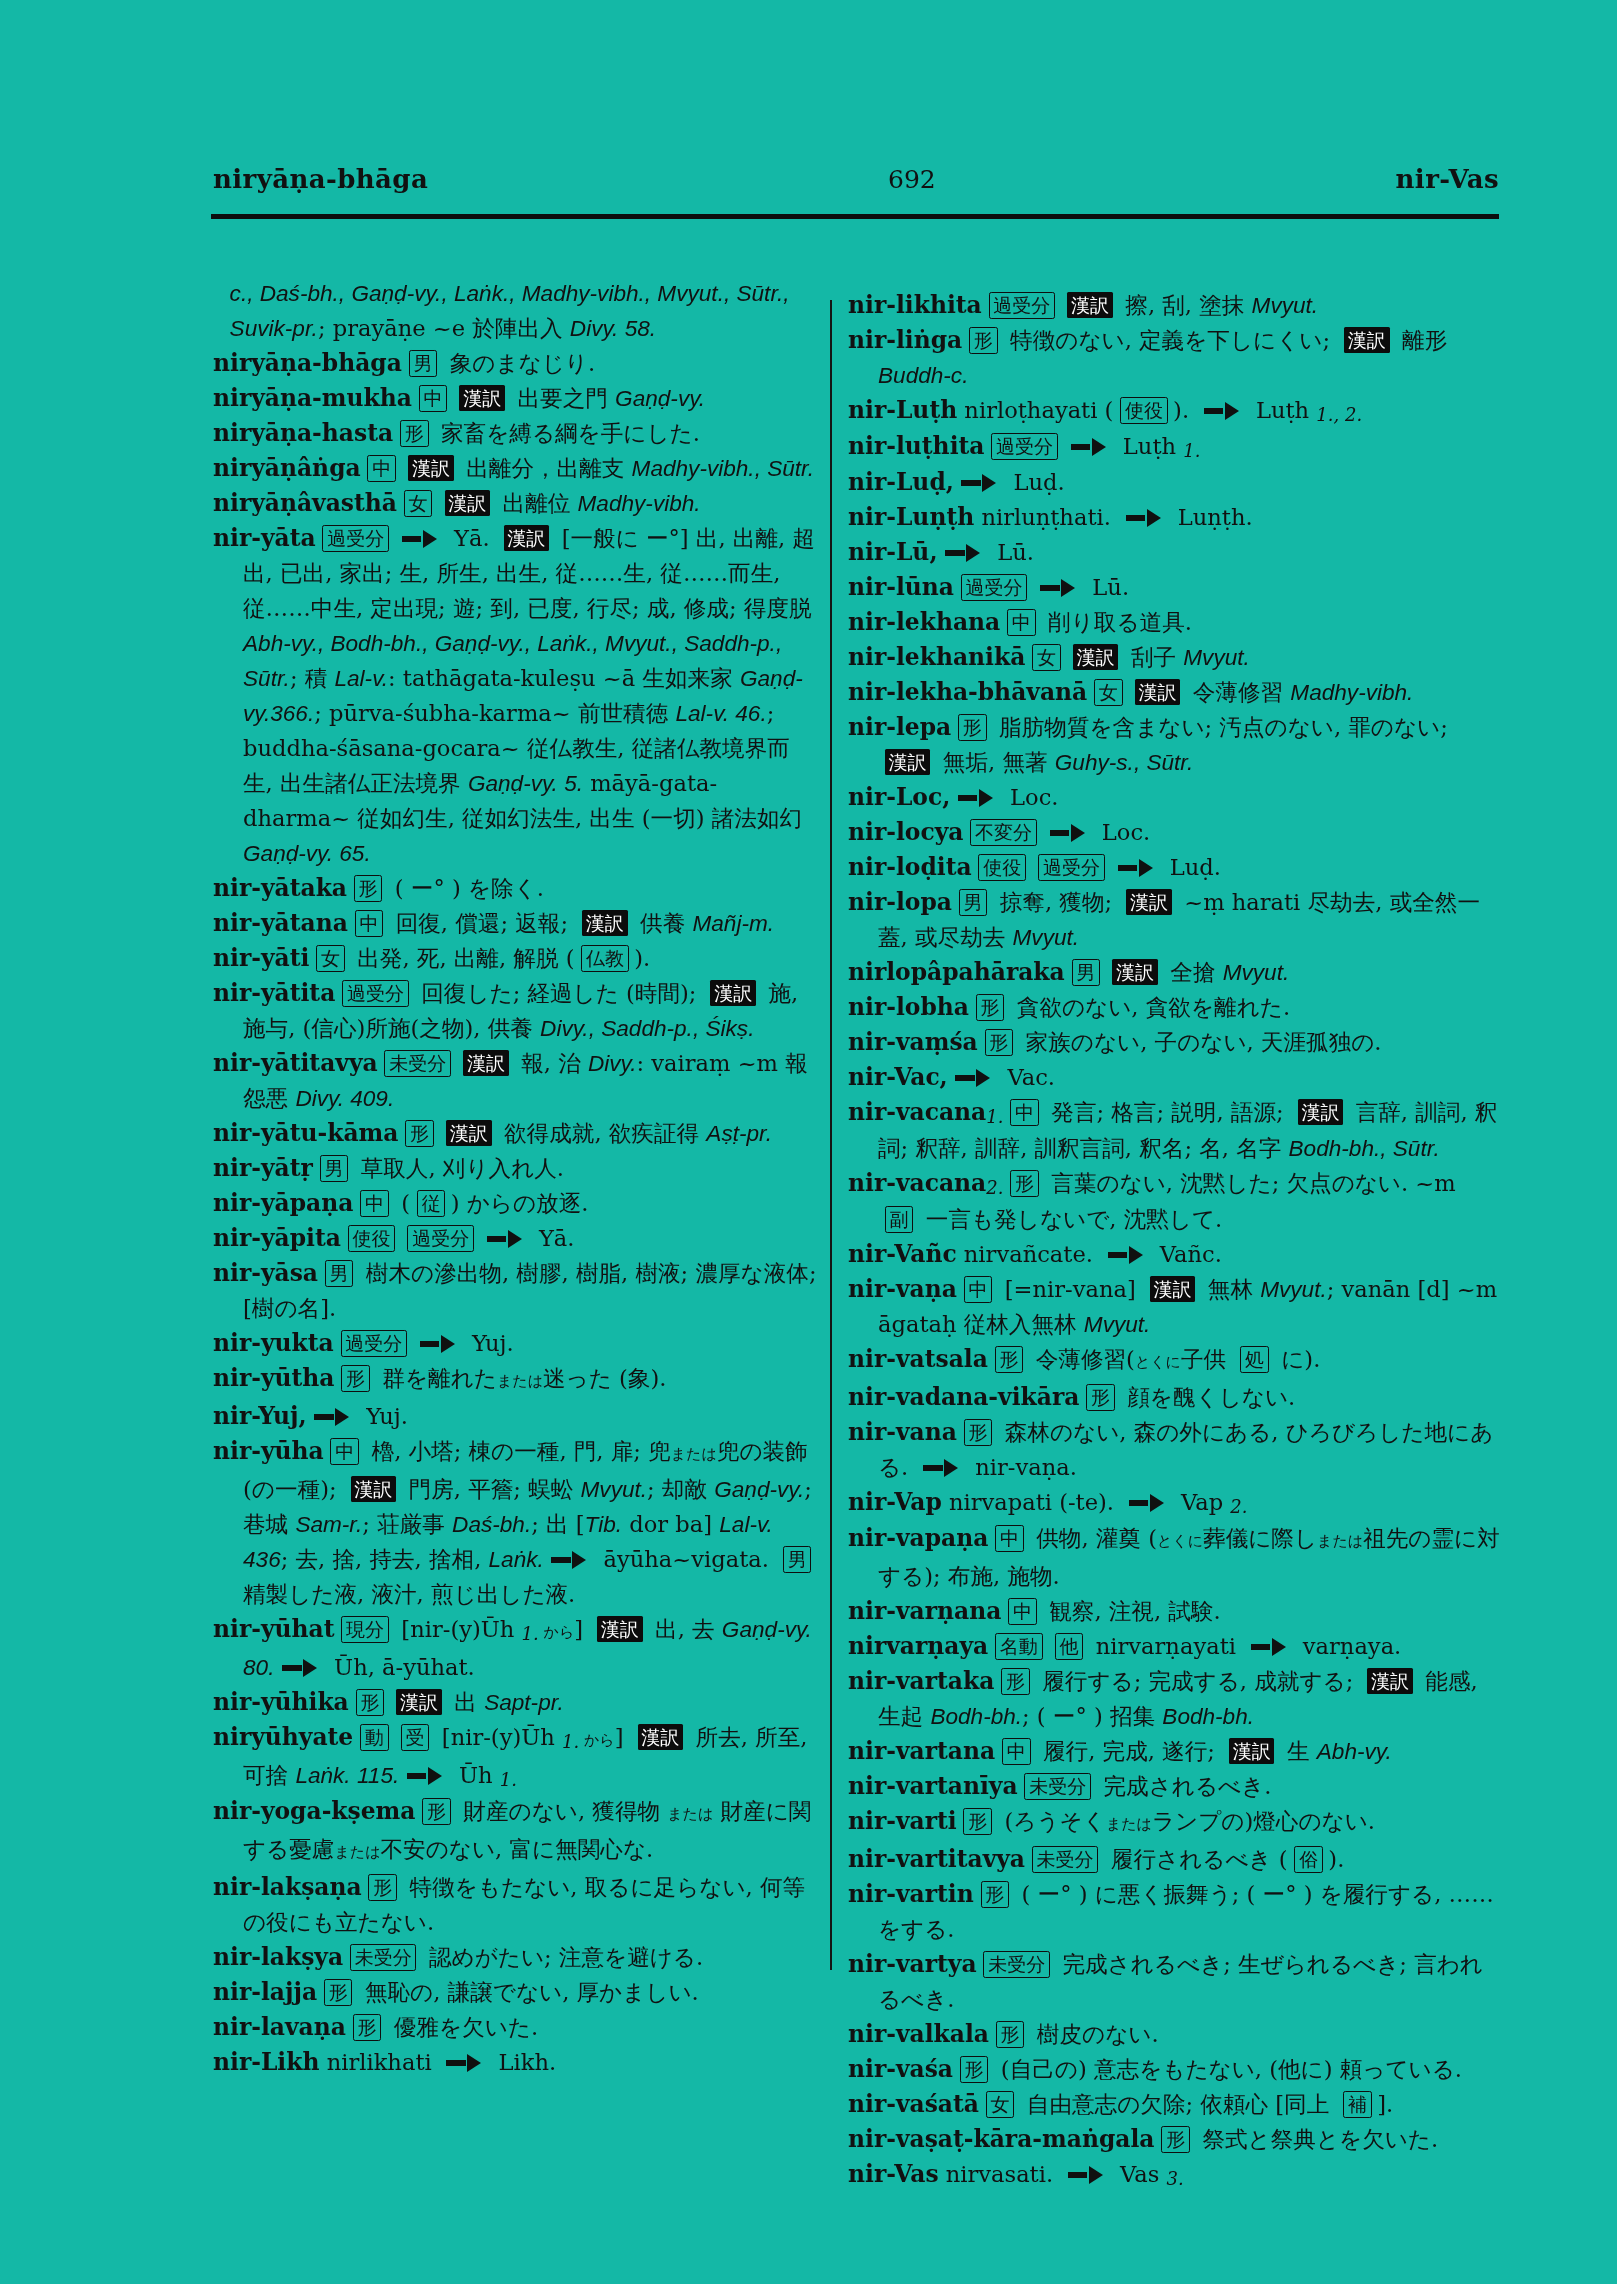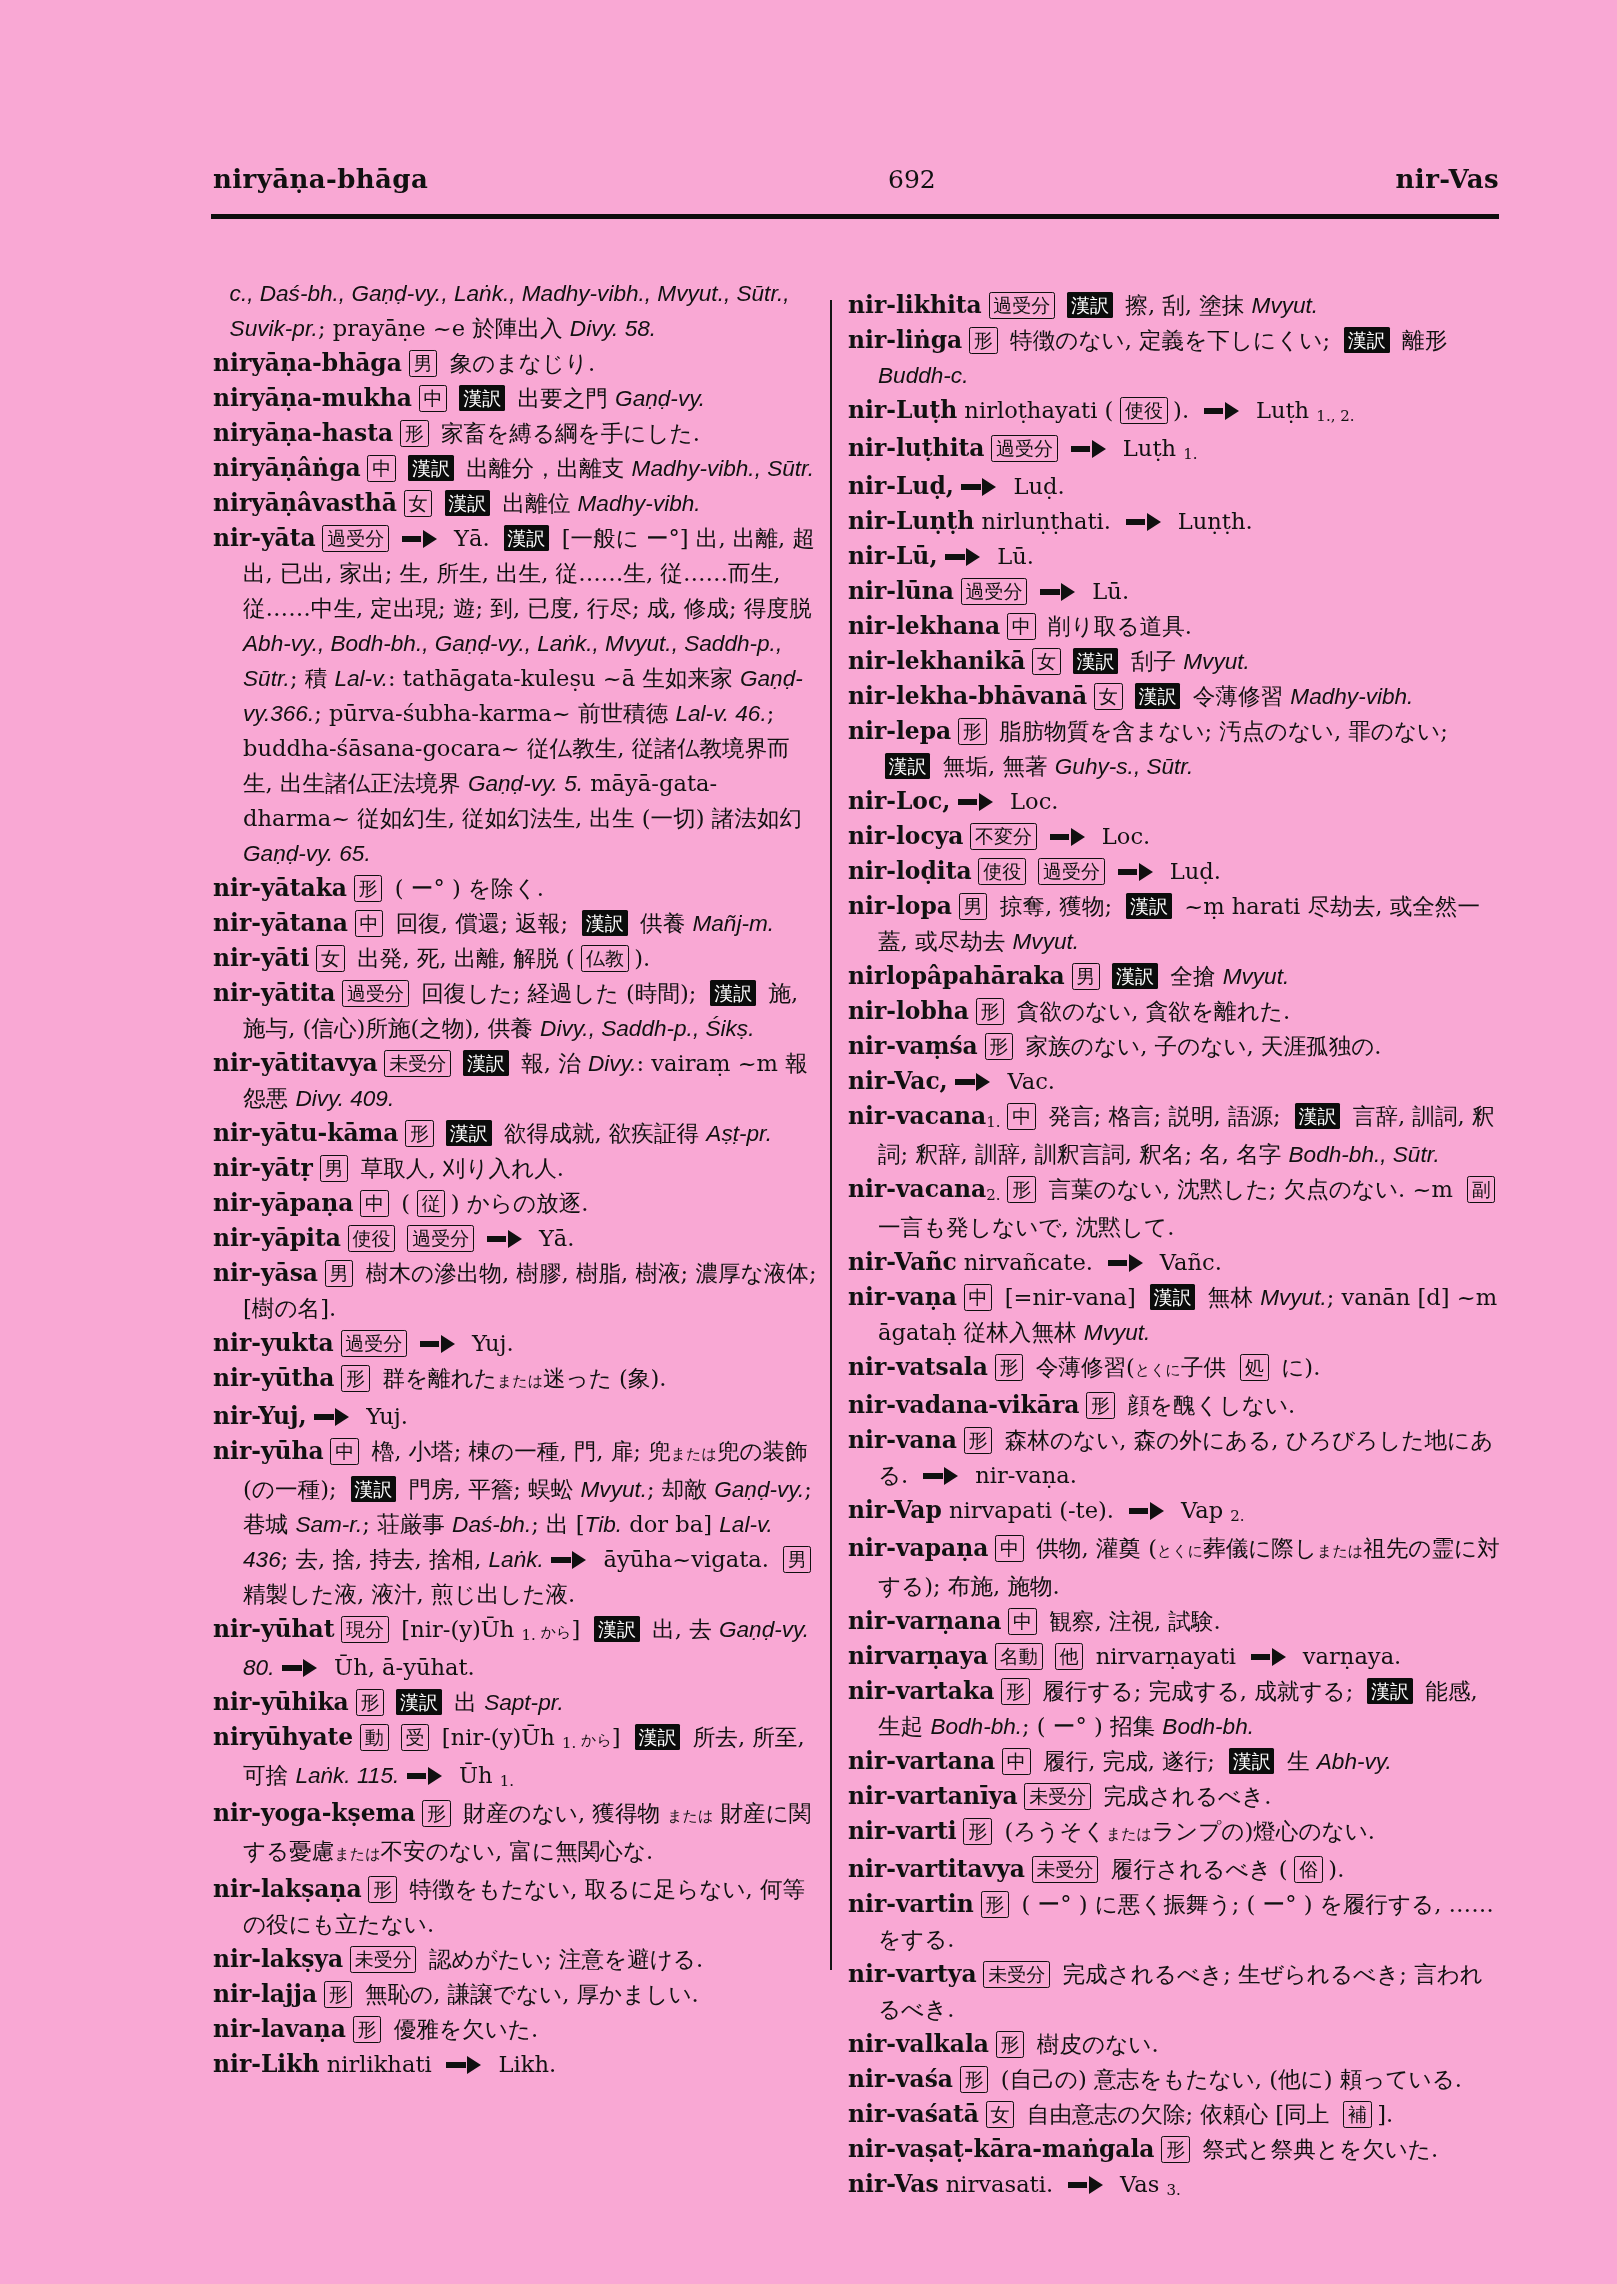--- a/index.html
+++ b/index.html
@@ -1,19 +1,19 @@
 <!DOCTYPE html>
 <html style="font-size:12px"><head>
 <meta charset="utf-8">
 <style>
   html,body{margin:0;padding:0;}
   .page{
     position:relative;
     width:1617px;height:2284px;
-    background:#f9a8d4;
+    background:#14b8a6;
     font-family:"DejaVu Serif","Liberation Serif",serif;
     color:#111;
     overflow:hidden;
   }
   .running-head{
     position:absolute;left:213px;top:164px;width:1286px;
     display:flex;justify-content:space-between;align-items:baseline;
   }
   .running-head .hw-head{font-weight:bold;font-size:26px;letter-spacing:0.4px;}
   .running-head .pageno{font-size:25px;}
@@ -34,21 +34,21 @@
     text-align:left;
   }
   p.entry.cont{padding-left:16.6px;text-indent:0;}
   .hw{
     font-weight:bold;font-size:23.4px;
     font-family:"DejaVu Serif","Liberation Serif",serif;
   }
   .tx{font-size:22.6px;}
   .it{font-style:italic;font-size:22.6px;font-family:Liberation Sans, sans-serif;}
   .sm{font-size:15px;}
-  .sub{font-size:15px;position:relative;top:3px;}
+  .sub{font-size:18px;position:relative;top:3px;font-style:italic;}
   .tag{
     display:inline-block;
     border:1.9px solid #0e0e0e;
     padding:0 3.8px;margin:0 5.3px 0 6.8px;
     font-size:19px;line-height:25px;
     text-indent:0;vertical-align:1.5px;
     border-radius:2.3px;
   }
   .btag{
     display:inline-block;

